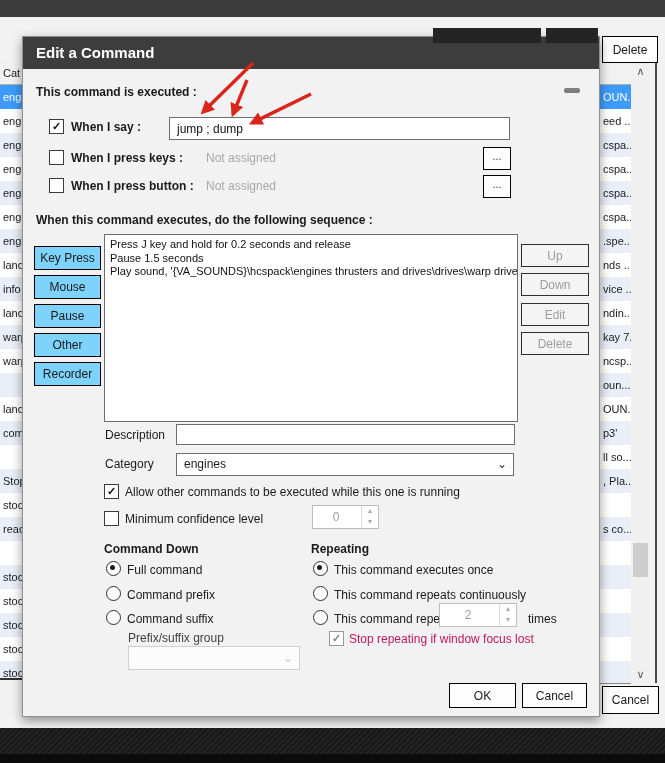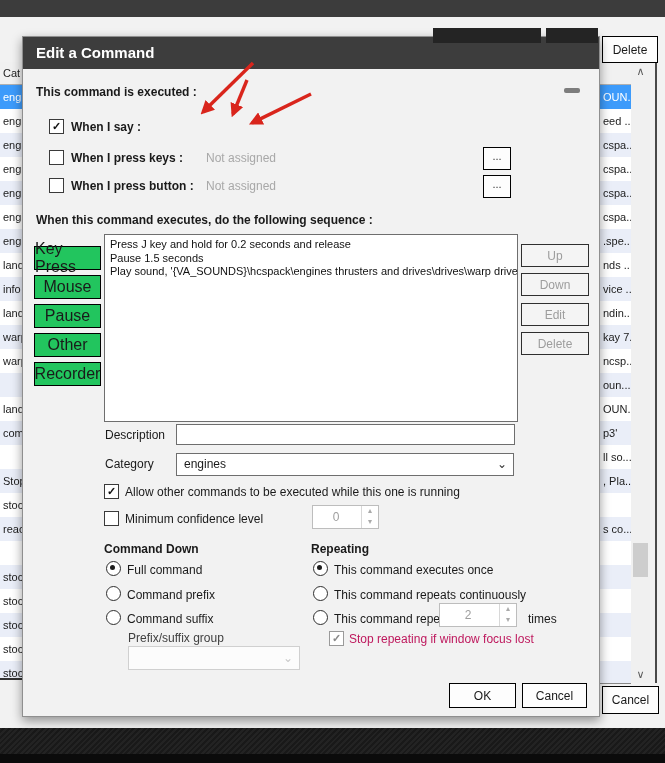--- a/index.html
+++ b/index.html
@@ -63,22 +63,22 @@
 
   .say-input{left:146px;top:80px;width:332px;height:21px;}
   .desc-input{left:153px;top:387px;width:330px;height:19px;}
 
   .dots{position:absolute;left:460px;width:26px;height:21px;background:#fdfdfd;border:1px solid #000;
         font-size:11px;text-align:center;line-height:17px;color:#333;}
 
   .seqlist{position:absolute;left:81px;top:197px;width:407px;height:183px;background:#fff;border:1px solid #6e6e6e;
            font-size:11px;line-height:13.5px;padding:3px 0 0 5px;white-space:pre;overflow:hidden;color:#111;}
 
-  .abtn{position:absolute;left:11px;width:65px;height:22px;background:#22c55e;border:1px solid #000;
-        font-size:16px;display:flex;align-items:center;justify-content:center;}
+  .abtn{position:absolute;left:11px;width:65px;height:22px;background:#7dd3fc;border:1px solid #000;
+        font-size:12px;display:flex;align-items:center;justify-content:center;}
   .rbtn{position:absolute;left:498px;width:66px;height:21px;background:#f4f4f4;border:1px solid #2f2f2f;
         color:#9d9d9d;font-size:12px;display:flex;align-items:center;justify-content:center;}
 
   .combo{position:absolute;background:#fff;border:1px solid #6e6e6e;font-size:12px;}
   .combo .val{margin-left:7px;line-height:19px;white-space:nowrap;overflow:hidden;}
   .combo .chev{position:absolute;right:6px;top:0;line-height:19px;color:#333;font-size:12px;}
   .cat-combo{left:153px;top:416px;width:336px;height:21px;}
   .cat-combo .val,.cat-combo .chev{line-height:21px;}
   .pfx-combo{left:105px;top:609px;width:170px;height:22px;border-color:#d0d0d0;background:#fcfcfc;}
   .pfx-combo .val,.pfx-combo .chev{line-height:22px;color:#c9c9c9;}
@@ -184,20 +184,21 @@
   <div class="abs dialog">
     <div class="titlebar">
       <div class="t">Edit a Command</div>
     </div>
 
     <div class="lbl bold" style="left:13px;top:48px">This command is executed :</div>
     <div class="minus"></div>
 
     <div class="cb checked" style="left:26px;top:82px"></div>
     <div class="lbl bold" style="left:48px;top:83px">When I say :</div>
+    <input class="tbox say-input" type="text" value="jump ; dump" style="">
 
     <div class="cb" style="left:26px;top:113px"></div>
     <div class="lbl bold" style="left:48px;top:114px">When I press keys :</div>
     <div class="lbl gray" style="left:183px;top:114px">Not assigned</div>
     <div class="dots" style="top:110px">...</div>
 
     <div class="cb" style="left:26px;top:141px"></div>
     <div class="lbl bold" style="left:48px;top:142px">When I press button :</div>
     <div class="lbl gray" style="left:183px;top:142px">Not assigned</div>
     <div class="dots" style="top:138px">...</div>

